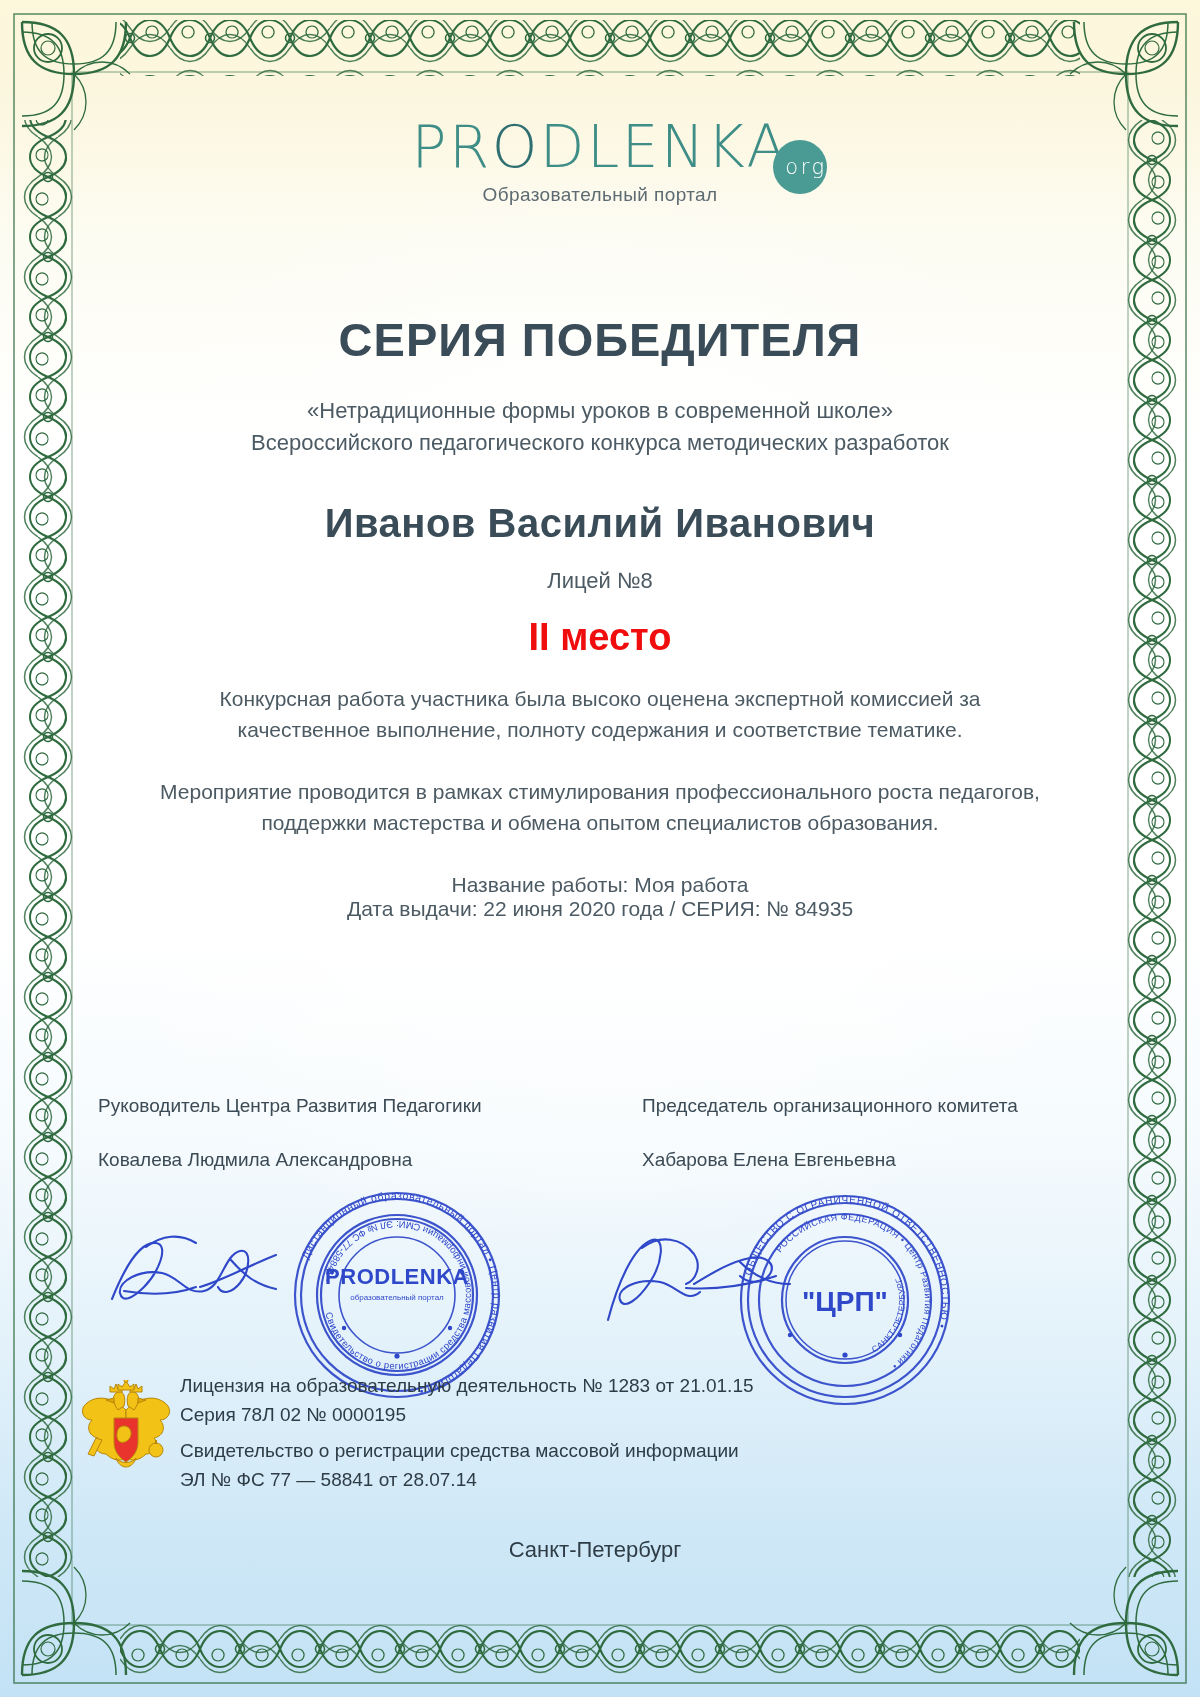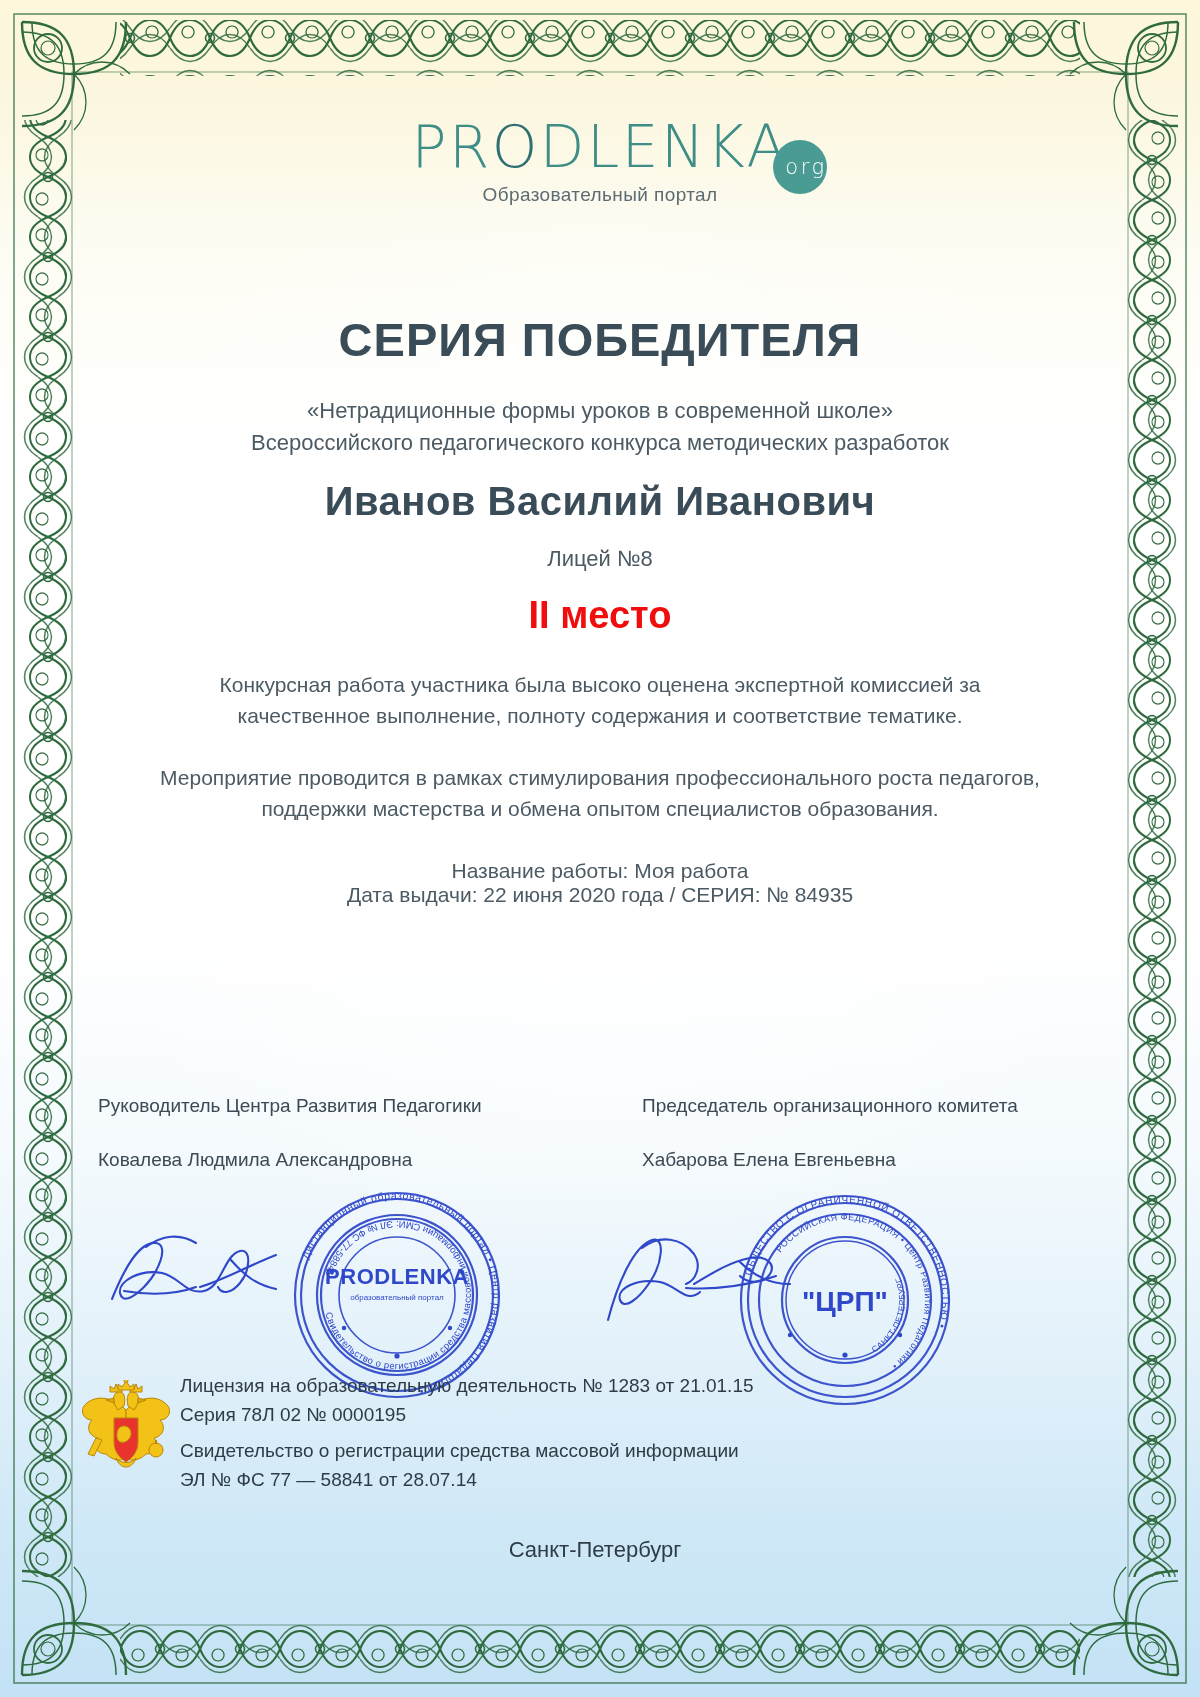--- a/index.html
+++ b/index.html
@@ -121,42 +121,42 @@
     line-height: 1.45;
   }
 
   .awarded-line {
     margin-top: 36px;
     font-size: 21px;
     color: #4c5a63;
   }
 
   .recipient {
-    margin-top: 20px;
+    margin-top: 42px;
     font-size: 40px;
     font-weight: bold;
     color: #3a4c57;
     letter-spacing: 0.5px;
   }
 
   .organization {
     margin-top: 22px;
     font-size: 22px;
     color: #4c5a63;
   }
 
   .place {
     margin-top: 22px;
     font-size: 38px;
     font-weight: bold;
     color: #f00d0d;
   }
 
   .para {
-    margin-top: 32px;
+    margin-top: 24px;
     font-size: 21px;
     color: #4c5a63;
     line-height: 1.5;
     padding: 0 90px;
   }
   .para.second { margin-top: 30px; }
 
   .work-title {
     margin-top: 34px;
     font-size: 21px;

